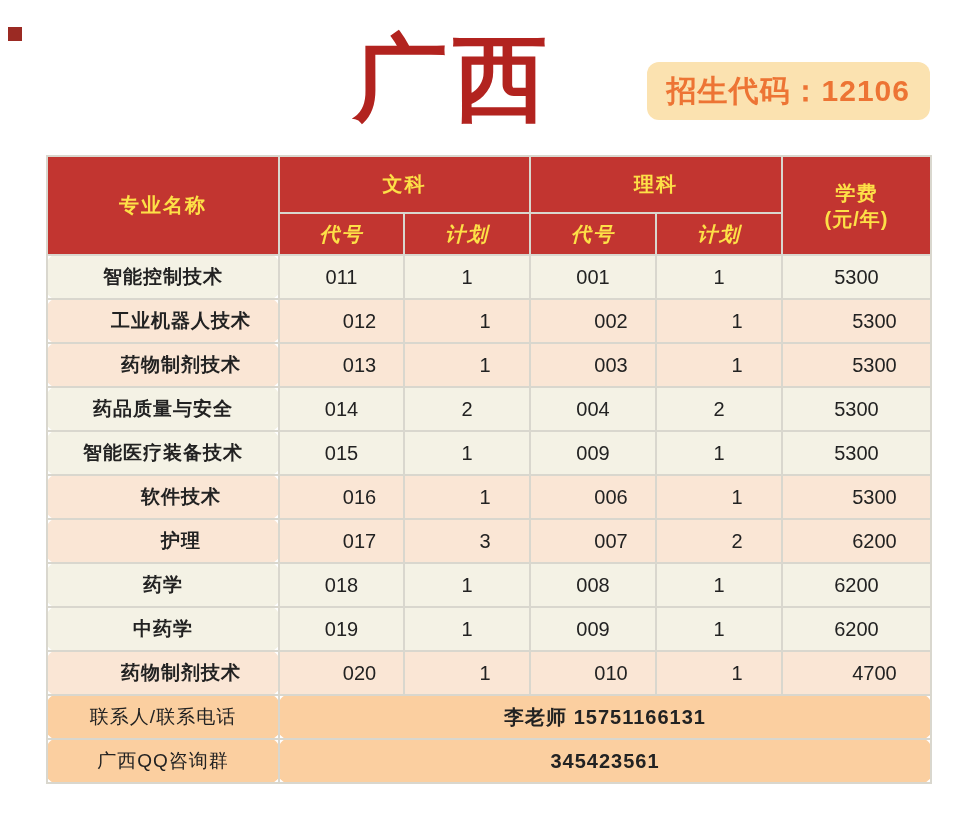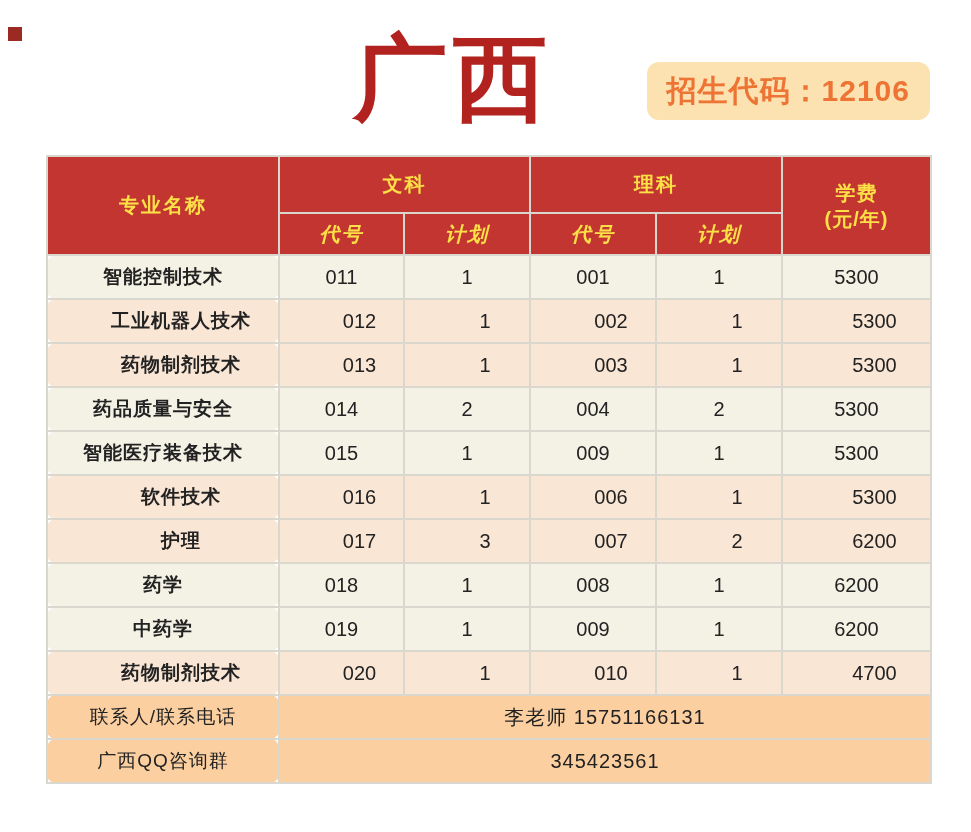--- a/index.html
+++ b/index.html
@@ -52,21 +52,21 @@
     font-size:20px;font-weight:bold;letter-spacing:2px;
   }
   tr.h1 th{height:57px;}
   tr.h2 th{height:42px;font-style:italic;}
   td{height:44px;font-size:20px;color:var(--text-dark);}
   td.c-name{font-weight:bold;letter-spacing:1px;font-size:19px;border-radius:9px;}
   tr.cream td{background:var(--row-cream);}
   tr.peach td{background:var(--row-peach);padding-left:36px;}
   tr.apricot td{background:var(--row-apricot);}
   td.contact-label{font-weight:normal;font-size:19px;}
-  td.contact-value{font-weight:400;font-size:20px;letter-spacing:1px;}
+  td.contact-value{font-weight:700;font-size:20px;letter-spacing:1px;border-radius:9px;}
   .fee-head div{line-height:1.3;letter-spacing:1px;}
 </style>
 </head>
 <body>
 
 <div class="corner-square"></div>
 
 <div class="page-header">
   <div class="page-title">广西</div>
   <div class="badge">招生代码：12106</div>

